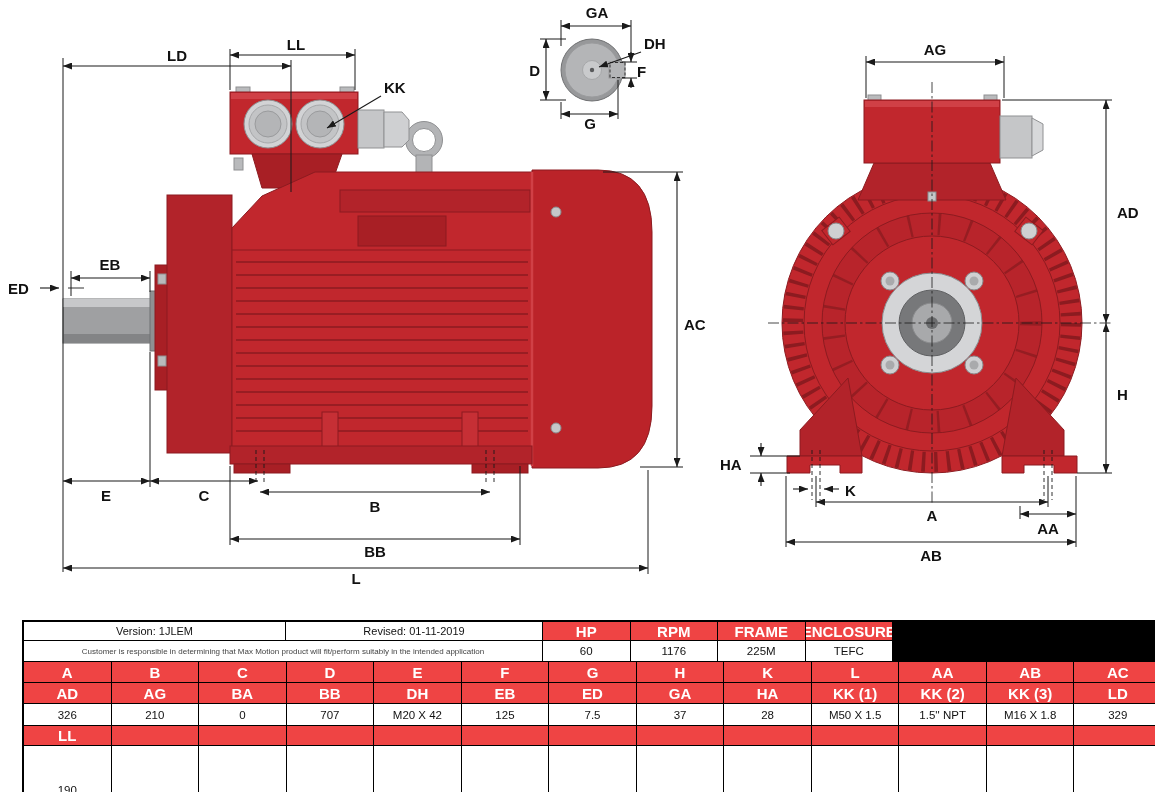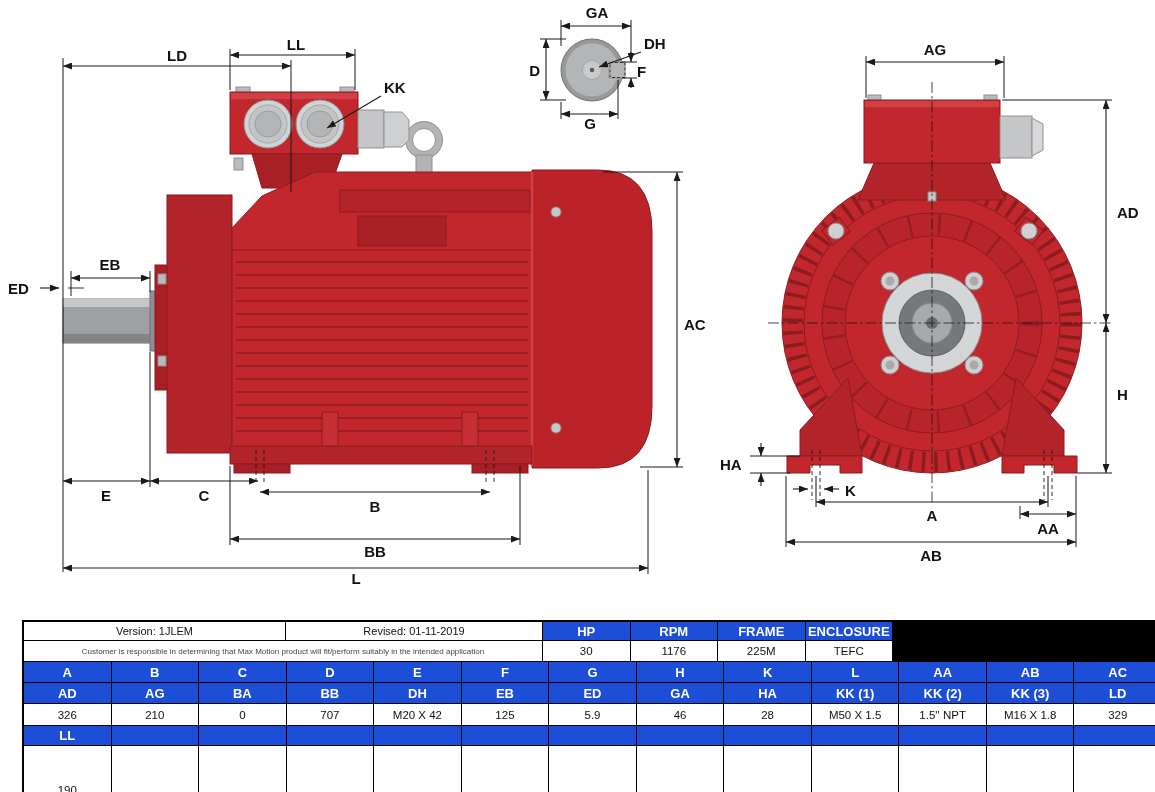--- a/index.html
+++ b/index.html
@@ -7,21 +7,21 @@
         font-family:"Liberation Sans",sans-serif;}
   svg text{font-family:"Liberation Sans",sans-serif;font-weight:bold;font-size:15px;fill:#111;}
   
   .tbl{position:absolute;left:22px;top:620px;width:1141px;height:216px;background:#000;
        border:2px solid #000;box-sizing:border-box;display:flex;flex-direction:column;gap:1px;}
   .trow{display:grid;grid-template-columns:repeat(13,1fr);gap:1px;flex:0 0 auto;}
   .top{display:grid;grid-template-columns:261px 256px repeat(4,86.5px) 1fr;
        grid-template-rows:18px 20px;gap:1px;flex:0 0 39px;}
   .h20{height:20px}.h21{height:21px}.h19{height:19px}.grow{flex:1 1 auto;}
   .th,.td{display:flex;align-items:center;justify-content:center;overflow:hidden;white-space:nowrap;}
-  .th{background:#1d4ed8;color:#fff;font-weight:bold;font-size:13px;}
+  .th{background:#ef4444;color:#fff;font-weight:bold;font-size:15px;}
   .td{background:#fff;color:#111;font-size:11.5px;}
   .meta{font-size:11px;}
   .disc{grid-column:1/3;font-size:8px;color:#444;text-align:right;}
   .model{grid-column:7;grid-row:1/3;font-weight:bold;font-size:13.5px;}
 </style>
 </head>
 <body>
 
 <div id="page">
 
@@ -220,21 +220,21 @@
 
 <div class="tbl">
   <div class="top">
     <div class="td meta">Version: 1JLEM</div>
     <div class="td meta">Revised: 01-11-2019</div>
     <div class="th">HP</div>
     <div class="th">RPM</div>
     <div class="th">FRAME</div>
     <div class="th">ENCLOSURE</div>
     <div class="td disc">Customer is responsible in determining that Max Motion product will fit/perform suitably in the intended application</div>
-    <div class="td">30</div>
+    <div class="td">60</div>
     <div class="td">1176</div>
     <div class="td">225M</div>
     <div class="td">TEFC</div>
   </div>
   <div class="trow h20">
         <div class="th">A</div>
         <div class="th">B</div>
         <div class="th">C</div>
         <div class="th">D</div>
         <div class="th">E</div>
@@ -262,22 +262,22 @@
         <div class="th">KK (3)</div>
         <div class="th">LD</div>
       </div>
   <div class="trow h21">
         <div class="td">326</div>
         <div class="td">210</div>
         <div class="td">0</div>
         <div class="td">707</div>
         <div class="td">M20 X 42</div>
         <div class="td">125</div>
-        <div class="td">5.9</div>
-        <div class="td">46</div>
+        <div class="td">7.5</div>
+        <div class="td">37</div>
         <div class="td">28</div>
         <div class="td">M50 X 1.5</div>
         <div class="td">1.5'' NPT</div>
         <div class="td">M16 X 1.8</div>
         <div class="td">329</div>
       </div>
   <div class="trow h19">
         <div class="th">LL</div>
         <div class="th"></div>
         <div class="th"></div>

